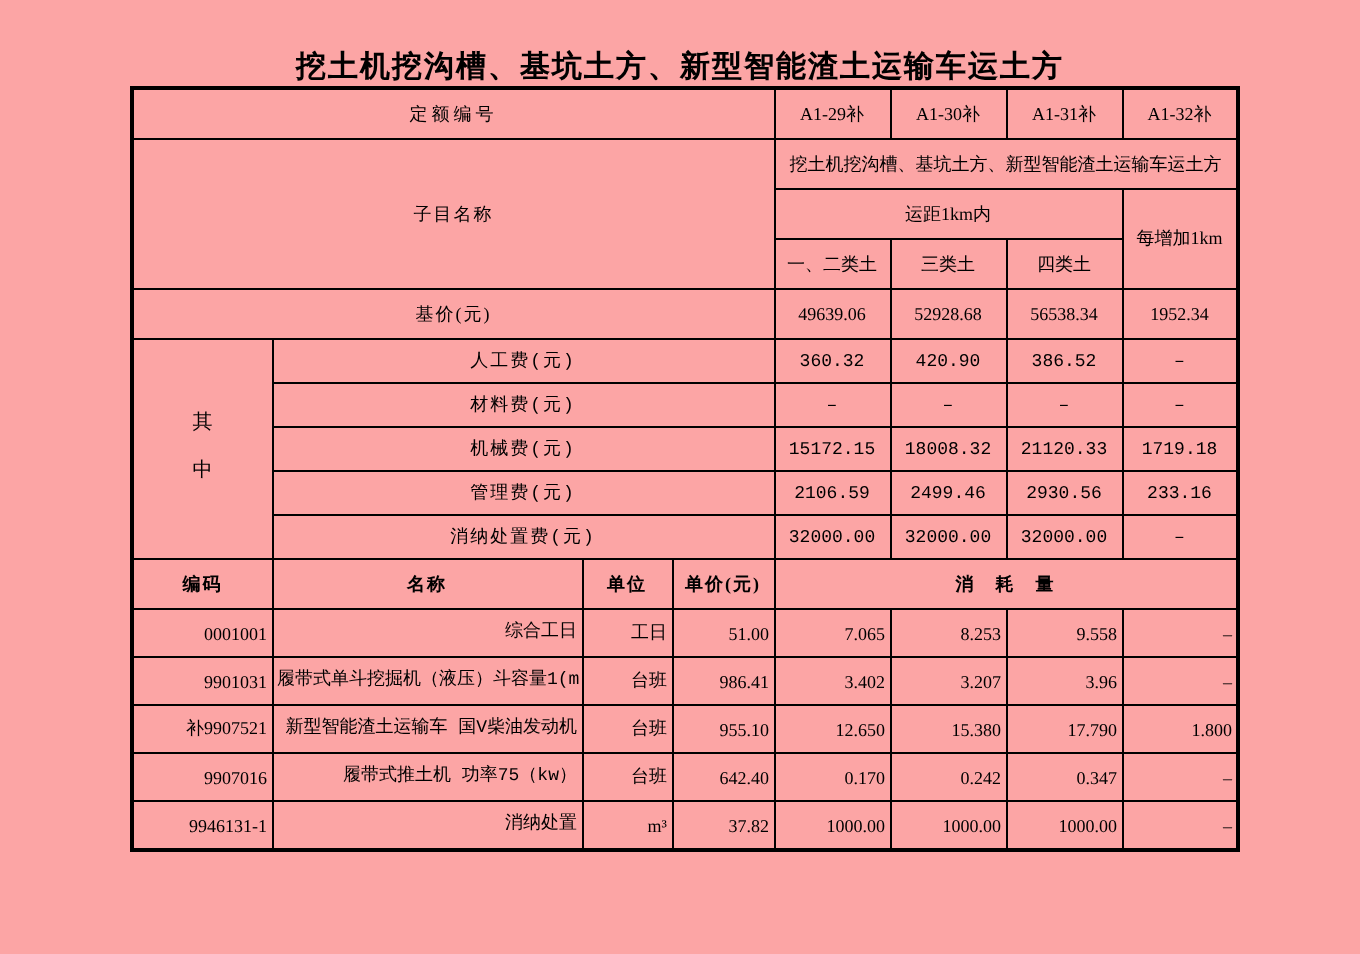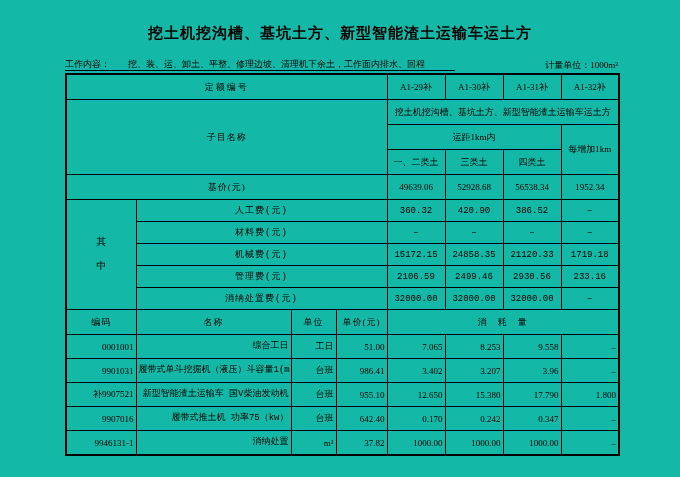--- a/index.html
+++ b/index.html
@@ -6,21 +6,21 @@
     margin: 0;
     padding: 0;
     background: #ffffff;
     color: #000;
     font-family: "Liberation Serif", "DejaVu Serif", serif;
   }
   .page {
     position: relative;
     width: 680px;
     height: 477px;
-    background: #14b8a6;
+    background: #fca5a5;
     overflow: hidden;
   }
   .doc-title {
     padding-top: 24px;
     text-align: center;
     font-size: 15px;
     font-weight: bold;
     letter-spacing: 1px;
   }
   .info-line {
@@ -49,46 +49,39 @@
     padding: 0 2px;
     font-size: 9px;
     overflow: hidden;
     white-space: nowrap;
   }
   tr.h25 td { height: 24px; }
   tr.h22 td { height: 21px; font-family: Liberation Mono, monospace; }
   tr.h24 td { height: 23px; text-align: right; }
   .big-label { font-size: 12px; font-weight: normal; letter-spacing: 2px; }
   .mid-label { font-size: 10px; letter-spacing: 1px; }
-  .col-head { font-size: 10px; font-weight: normal; letter-spacing: 1px; }
+  .col-head { font-size: 10px; font-weight: bold; letter-spacing: 1px; }
   .quota-no { font-size: 9px; font-weight: normal; }
   .vertical-label {
     display: inline-block;
     width: 1.1em;
     word-break: break-all;
     line-height: 2.4;
     font-size: 10px;
     white-space: normal;
   }
   td.name-cell { white-space: normal; line-height: 11px; font-family: Liberation Mono, monospace; }
 </style>
 </head>
 <body>
 
 <div class="page">
 
   <div class="doc-title">挖土机挖沟槽、基坑土方、新型智能渣土运输车运土方</div>
 
-  <div class="info-line">
-    <div class="info-left">
-      <span class="work-content-label">工作内容：</span>
-      <span class="work-content-text">挖、装、运、卸土、平整、修理边坡、清理机下余土，工作面内排水、回程</span>
-    </div>
-    <div class="unit-label">计量单位：1000m³</div>
-  </div>
 
   <table class="quota">
     <colgroup>
       <col style="width:70px">
         <col style="width:155px">
         <col style="width:45px">
         <col style="width:51px">
       <col style="width:58px">
         <col style="width:58px">
         <col style="width:58px">
@@ -139,21 +132,21 @@
     <tr class="h22">
       <td colspan="3" class="mid-label">材料费(元)</td>
       <td>–</td>
       <td>–</td>
       <td>–</td>
       <td>–</td>
     </tr>
     <tr class="h22">
       <td colspan="3" class="mid-label">机械费(元)</td>
       <td>15172.15</td>
-      <td>24858.35</td>
+      <td>18008.32</td>
       <td>21120.33</td>
       <td>1719.18</td>
     </tr>
     <tr class="h22">
       <td colspan="3" class="mid-label">管理费(元)</td>
       <td>2106.59</td>
       <td>2499.46</td>
       <td>2930.56</td>
       <td>233.16</td>
     </tr>

